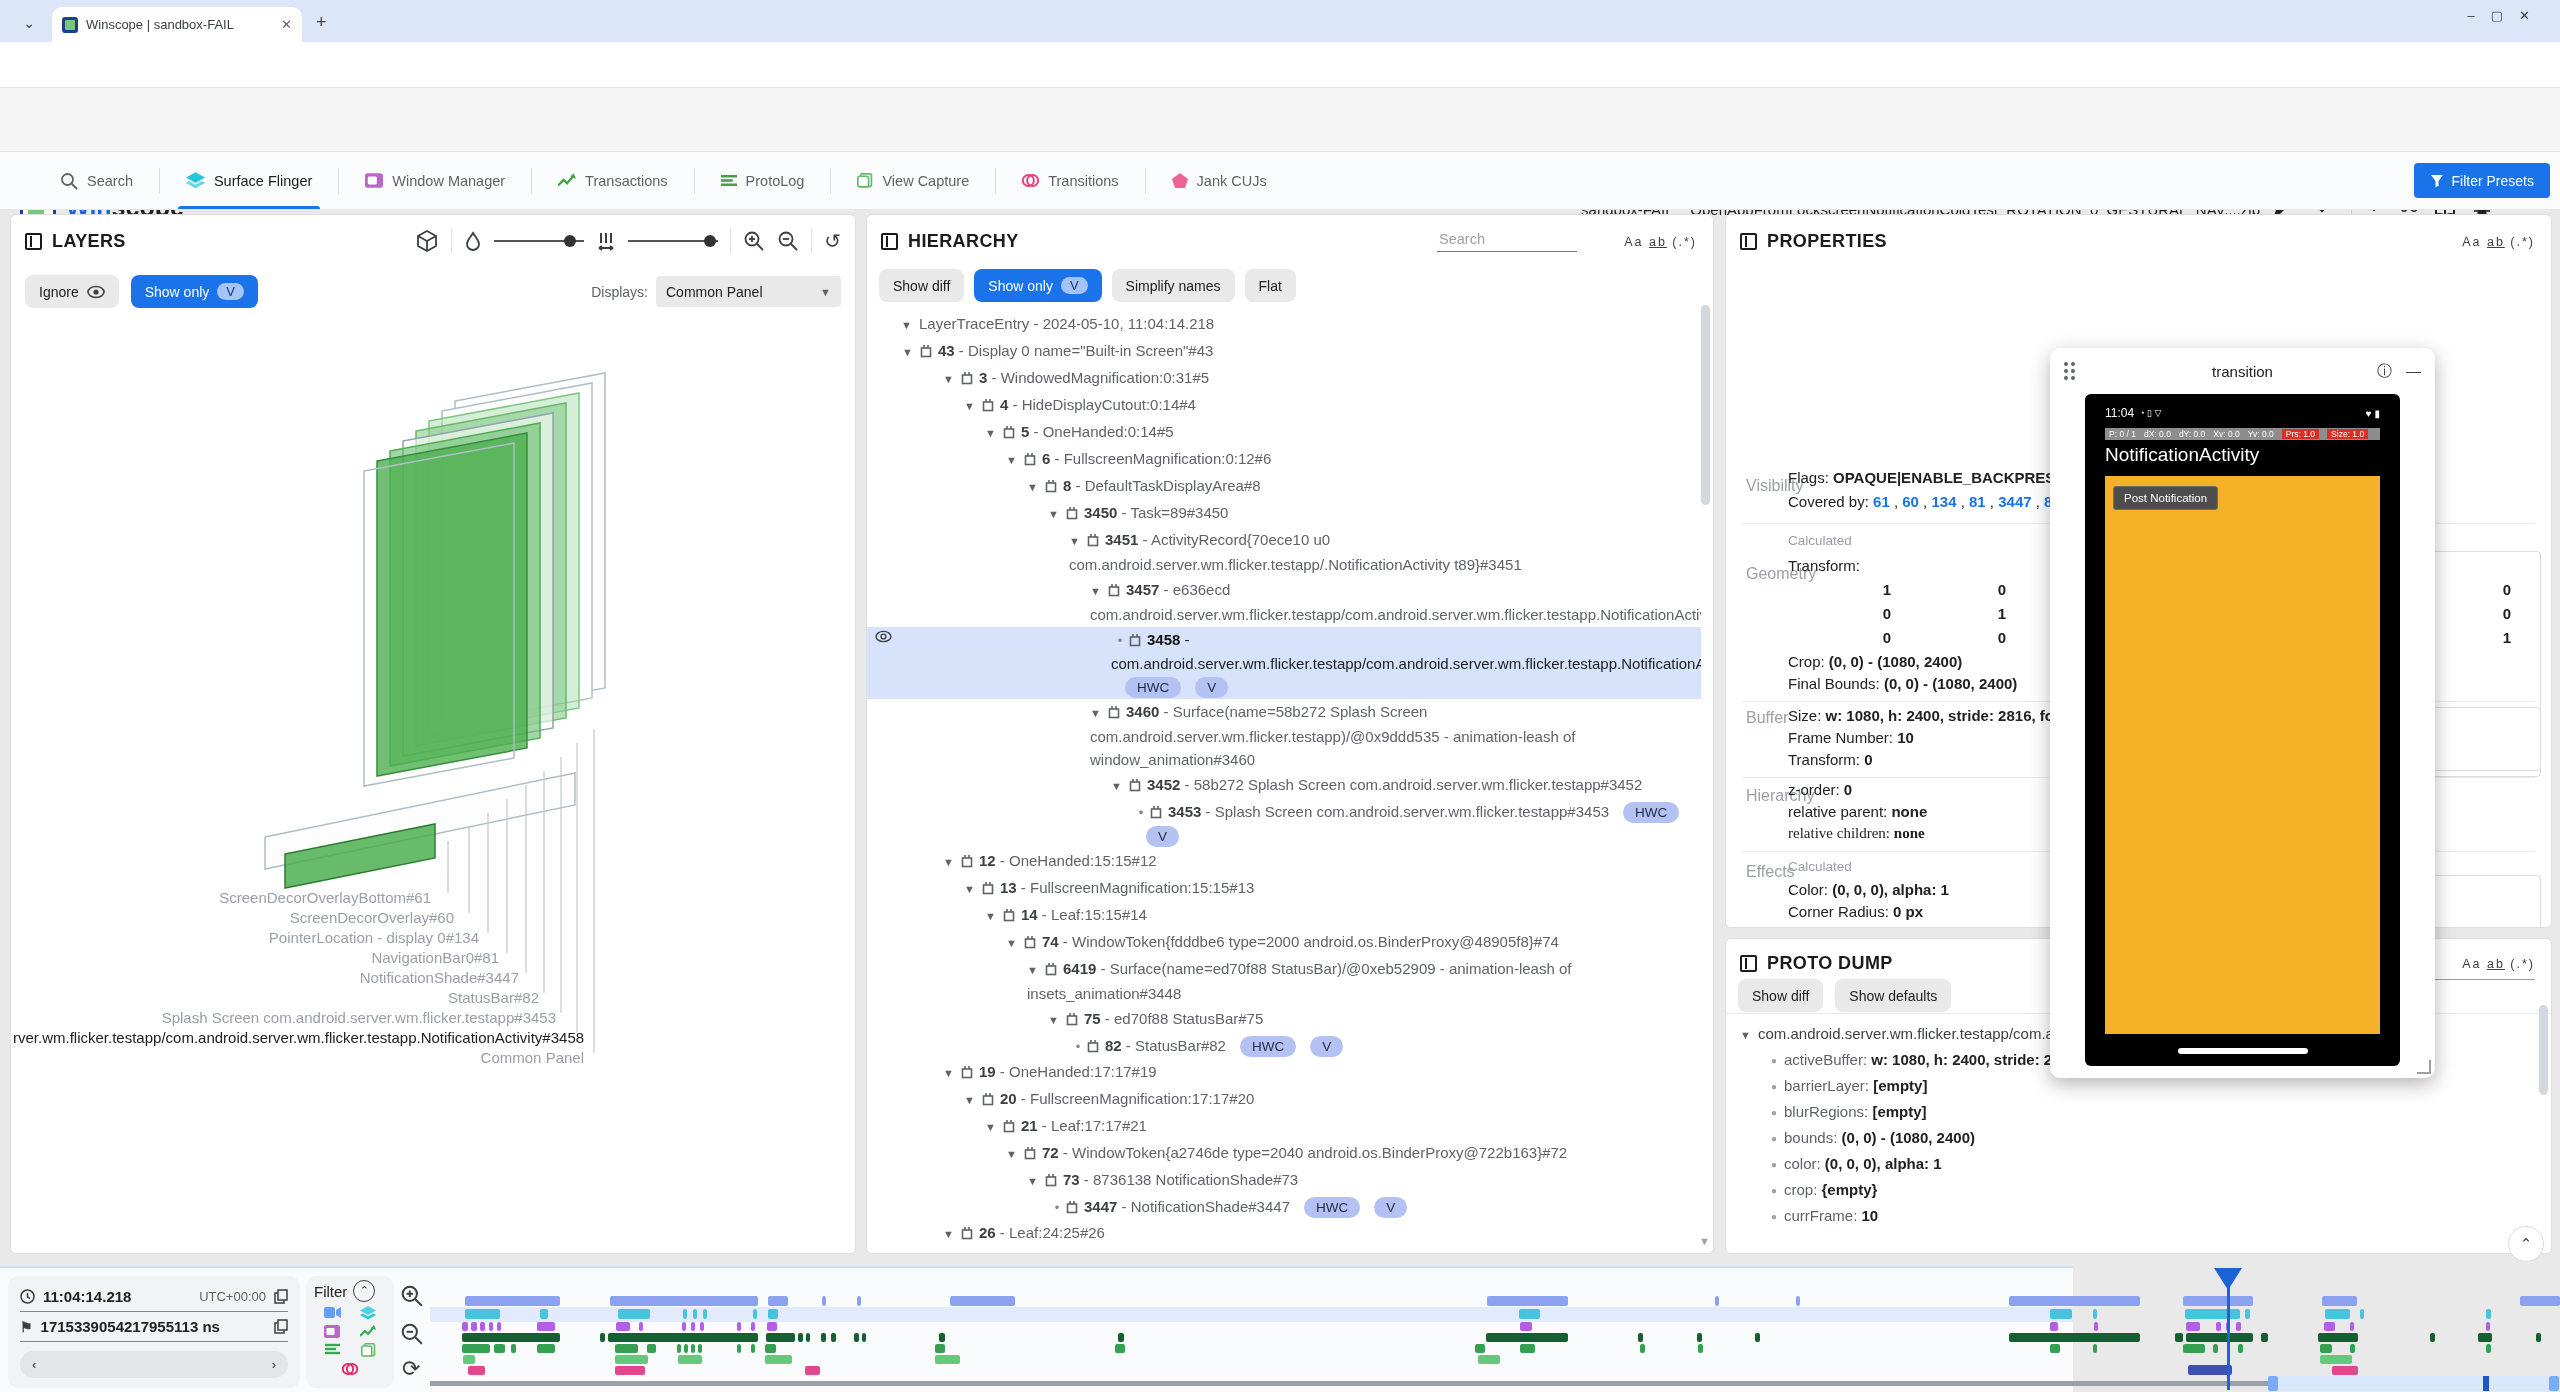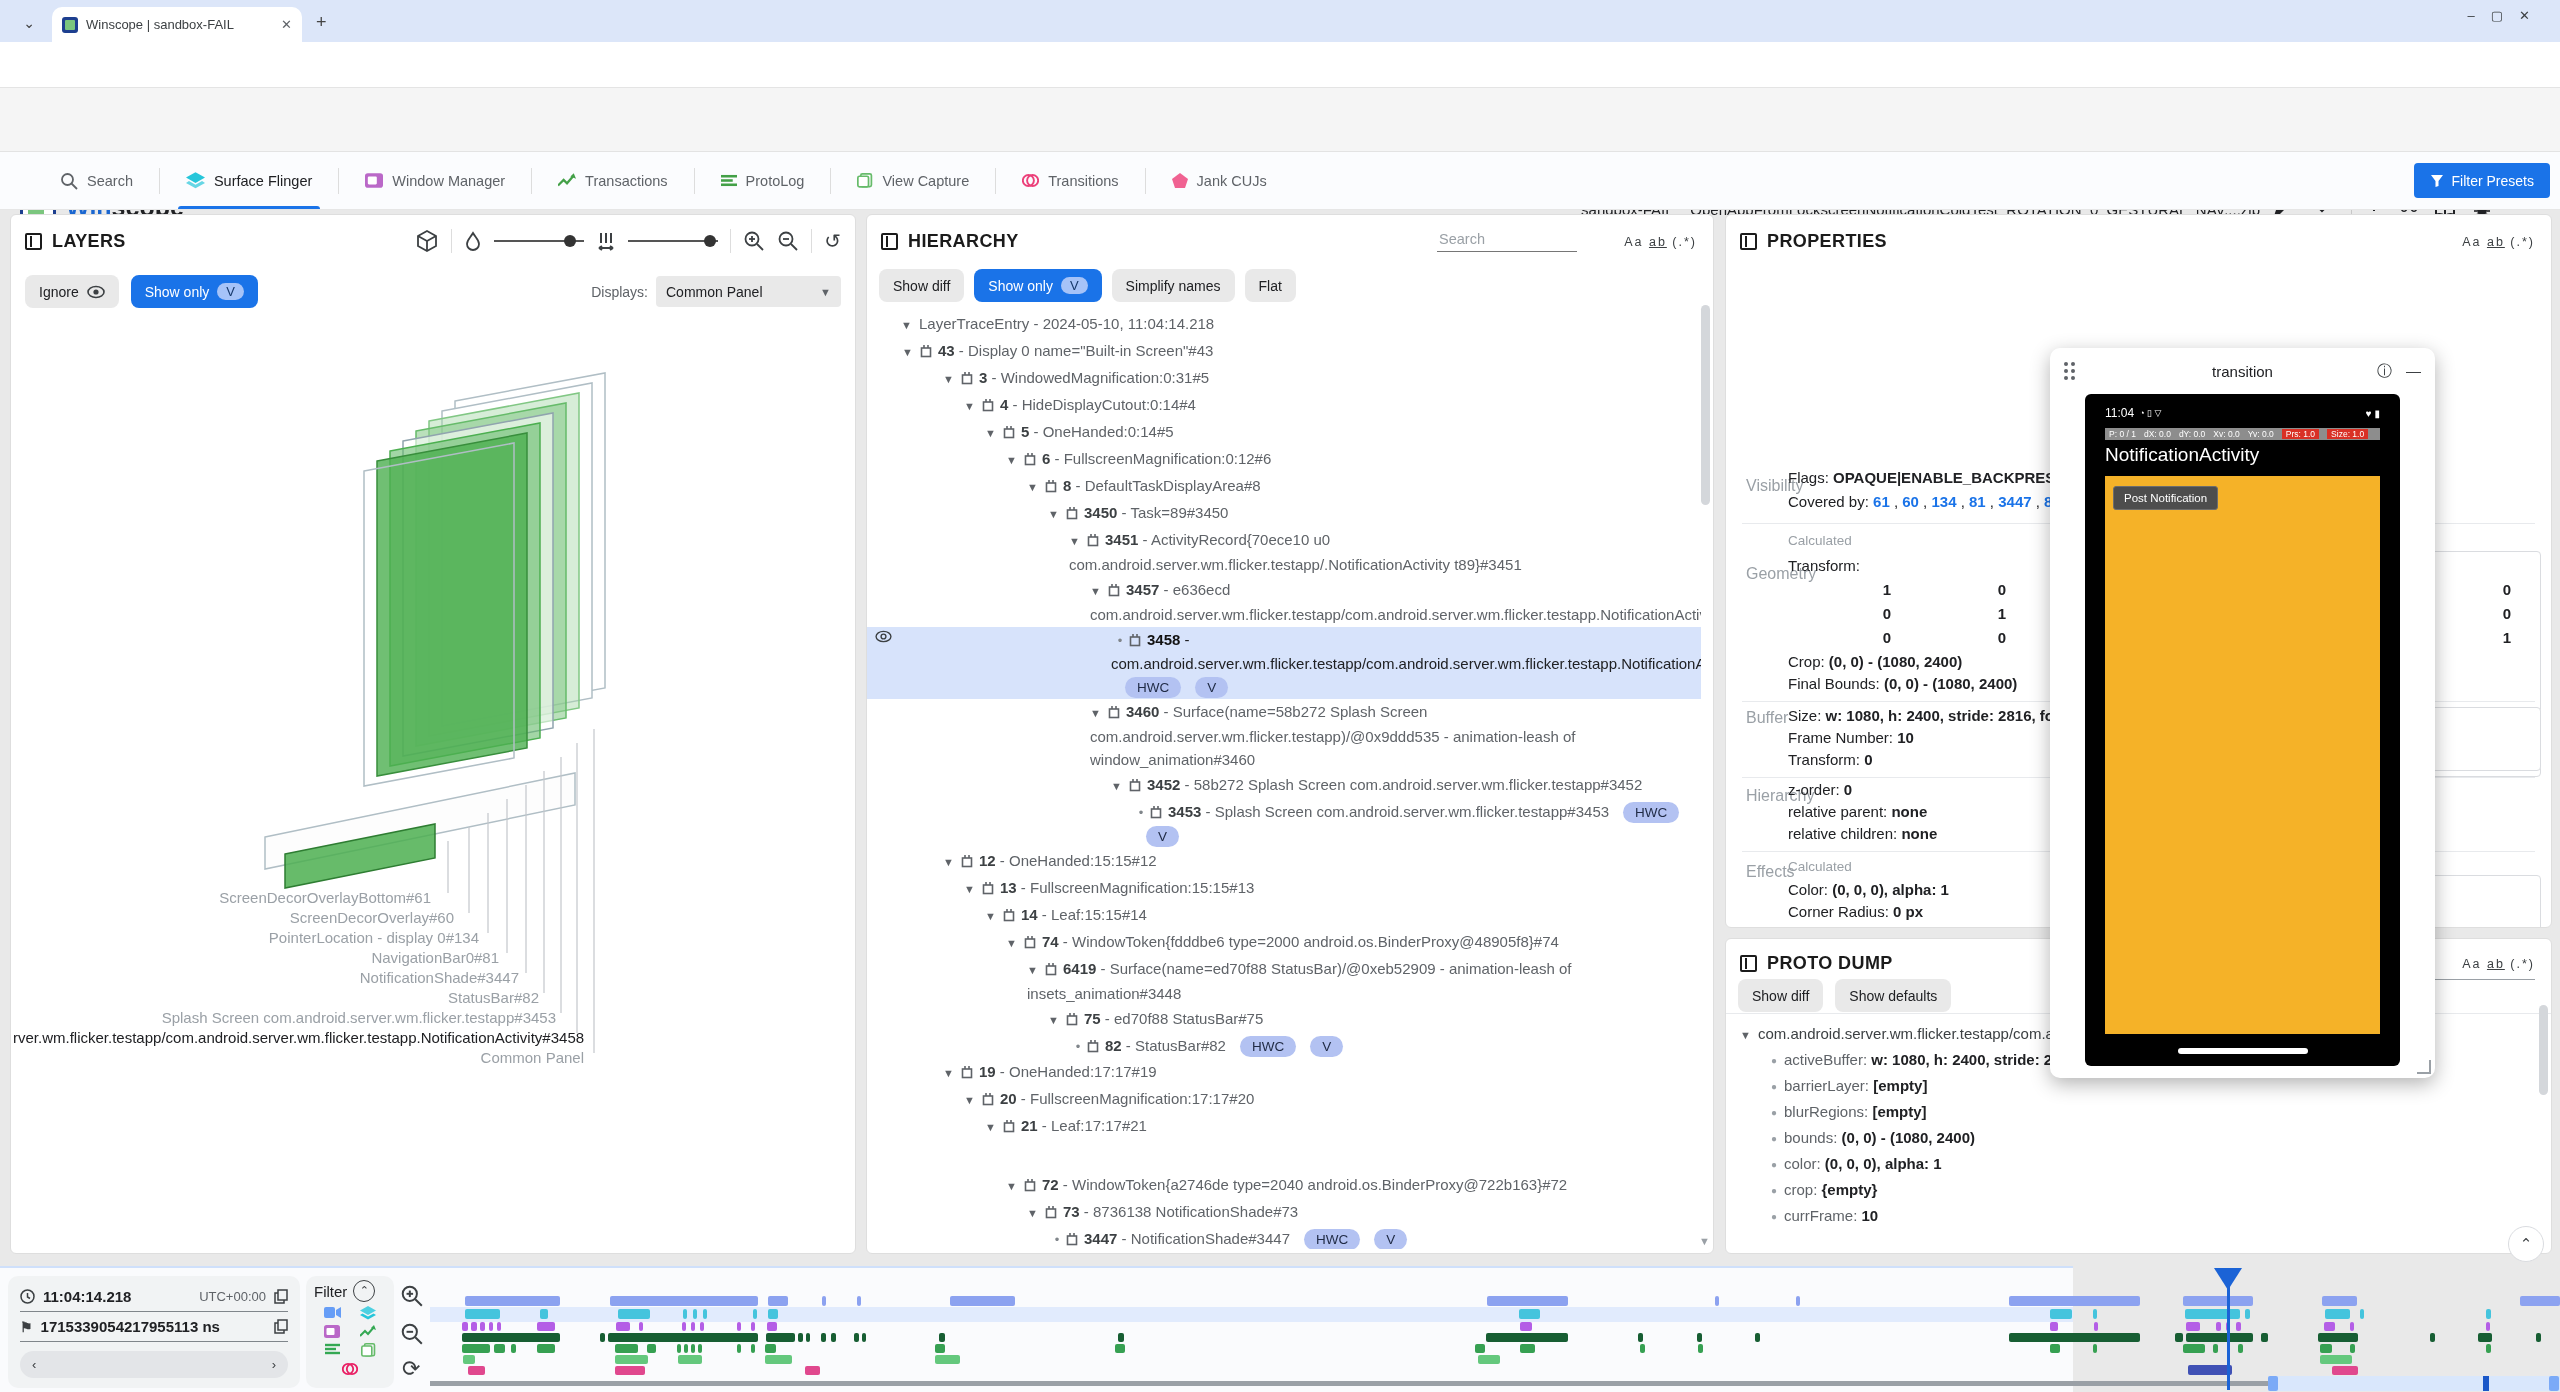--- a/index.html
+++ b/index.html
@@ -611,21 +611,21 @@
             <line x1="8" y1="1" x2="8" y2="4"></line>
           </g>
         </svg><span class="tid">20</span><span> - FullscreenMagnification:17:17#20</span></div>
       <div class="trow" style="padding-left: 118px;"><span class="tcaret">▼</span><svg class="layer-glyph" width="12" height="14" viewBox="0 0 12 14">
           <g stroke="#5f6368" stroke-width="1.6" fill="none">
             <rect x="1.5" y="4" width="9" height="8.5"></rect>
             <line x1="4" y1="1" x2="4" y2="4"></line>
             <line x1="8" y1="1" x2="8" y2="4"></line>
           </g>
         </svg><span class="tid">21</span><span> - Leaf:17:17#21</span></div>
-      <div class="trow" style="padding-left: 139px; margin-top: 32px;"><span class="tcaret">▼</span><svg class="layer-glyph" width="12" height="14" viewBox="0 0 12 14">
+      <div class="trow" style="padding-left: 139px;"><span class="tcaret">▼</span><svg class="layer-glyph" width="12" height="14" viewBox="0 0 12 14">
           <g stroke="#5f6368" stroke-width="1.6" fill="none">
             <rect x="1.5" y="4" width="9" height="8.5"></rect>
             <line x1="4" y1="1" x2="4" y2="4"></line>
             <line x1="8" y1="1" x2="8" y2="4"></line>
           </g>
         </svg><span class="tid">72</span><span> - WindowToken{a2746de type=2040 android.os.BinderProxy@722b163}#72</span></div>
       <div class="trow" style="padding-left: 160px;"><span class="tcaret">▼</span><svg class="layer-glyph" width="12" height="14" viewBox="0 0 12 14">
           <g stroke="#5f6368" stroke-width="1.6" fill="none">
             <rect x="1.5" y="4" width="9" height="8.5"></rect>
             <line x1="4" y1="1" x2="4" y2="4"></line>
@@ -693,21 +693,21 @@
   <div class="sec-label" style="top:494px;">Buffer</div>
   <div class="req-box" style="left:332px;top:492px;width:483px;height:64px;"></div>
   <div class="prow" style="top:492px;"><span>Size:</span> <b>w: 1080, h: 2400, stride: 2816, format: 1</b></div>
   <div class="prow" style="top:514px;"><span>Frame Number:</span> <b>10</b></div>
   <div class="prow" style="top:536px;"><span>Transform:</span> <b>0</b></div>
   <div class="divider-h" style="top:562px;"></div>
 
   <div class="sec-label" style="top:572px;">Hierarchy</div>
   <div class="prow" style="top:566px;"><span>z-order:</span> <b>0</b></div>
   <div class="prow" style="top:588px;"><span>relative parent:</span> <b>none</b></div>
-  <div class="prow" style="top:610px;"><span>relative children:</span> <b>none</b></div>
+  <div class="prow" style="top:610px;font-family:Liberation Serif, serif;"><span>relative children:</span> <b>none</b></div>
   <div class="divider-h" style="top:636px;"></div>
 
   <div class="sec-label" style="top:648px;">Effects</div>
   <div class="req-box" style="left:332px;top:660px;width:483px;height:122px;"></div>
   <div class="prow gray-small" style="top:644px;">Calculated</div>
   <div class="prow" style="top:666px;"><span>Color:</span> <b>(0, 0, 0), alpha: 1</b></div>
   <div class="prow" style="top:688px;"><span>Corner Radius:</span> <b>0 px</b></div>
   <div class="prow" style="top:710px;"><span>Shadow:</span> <b>0 px</b></div>
 
   <div id="input-matrix"></div>

